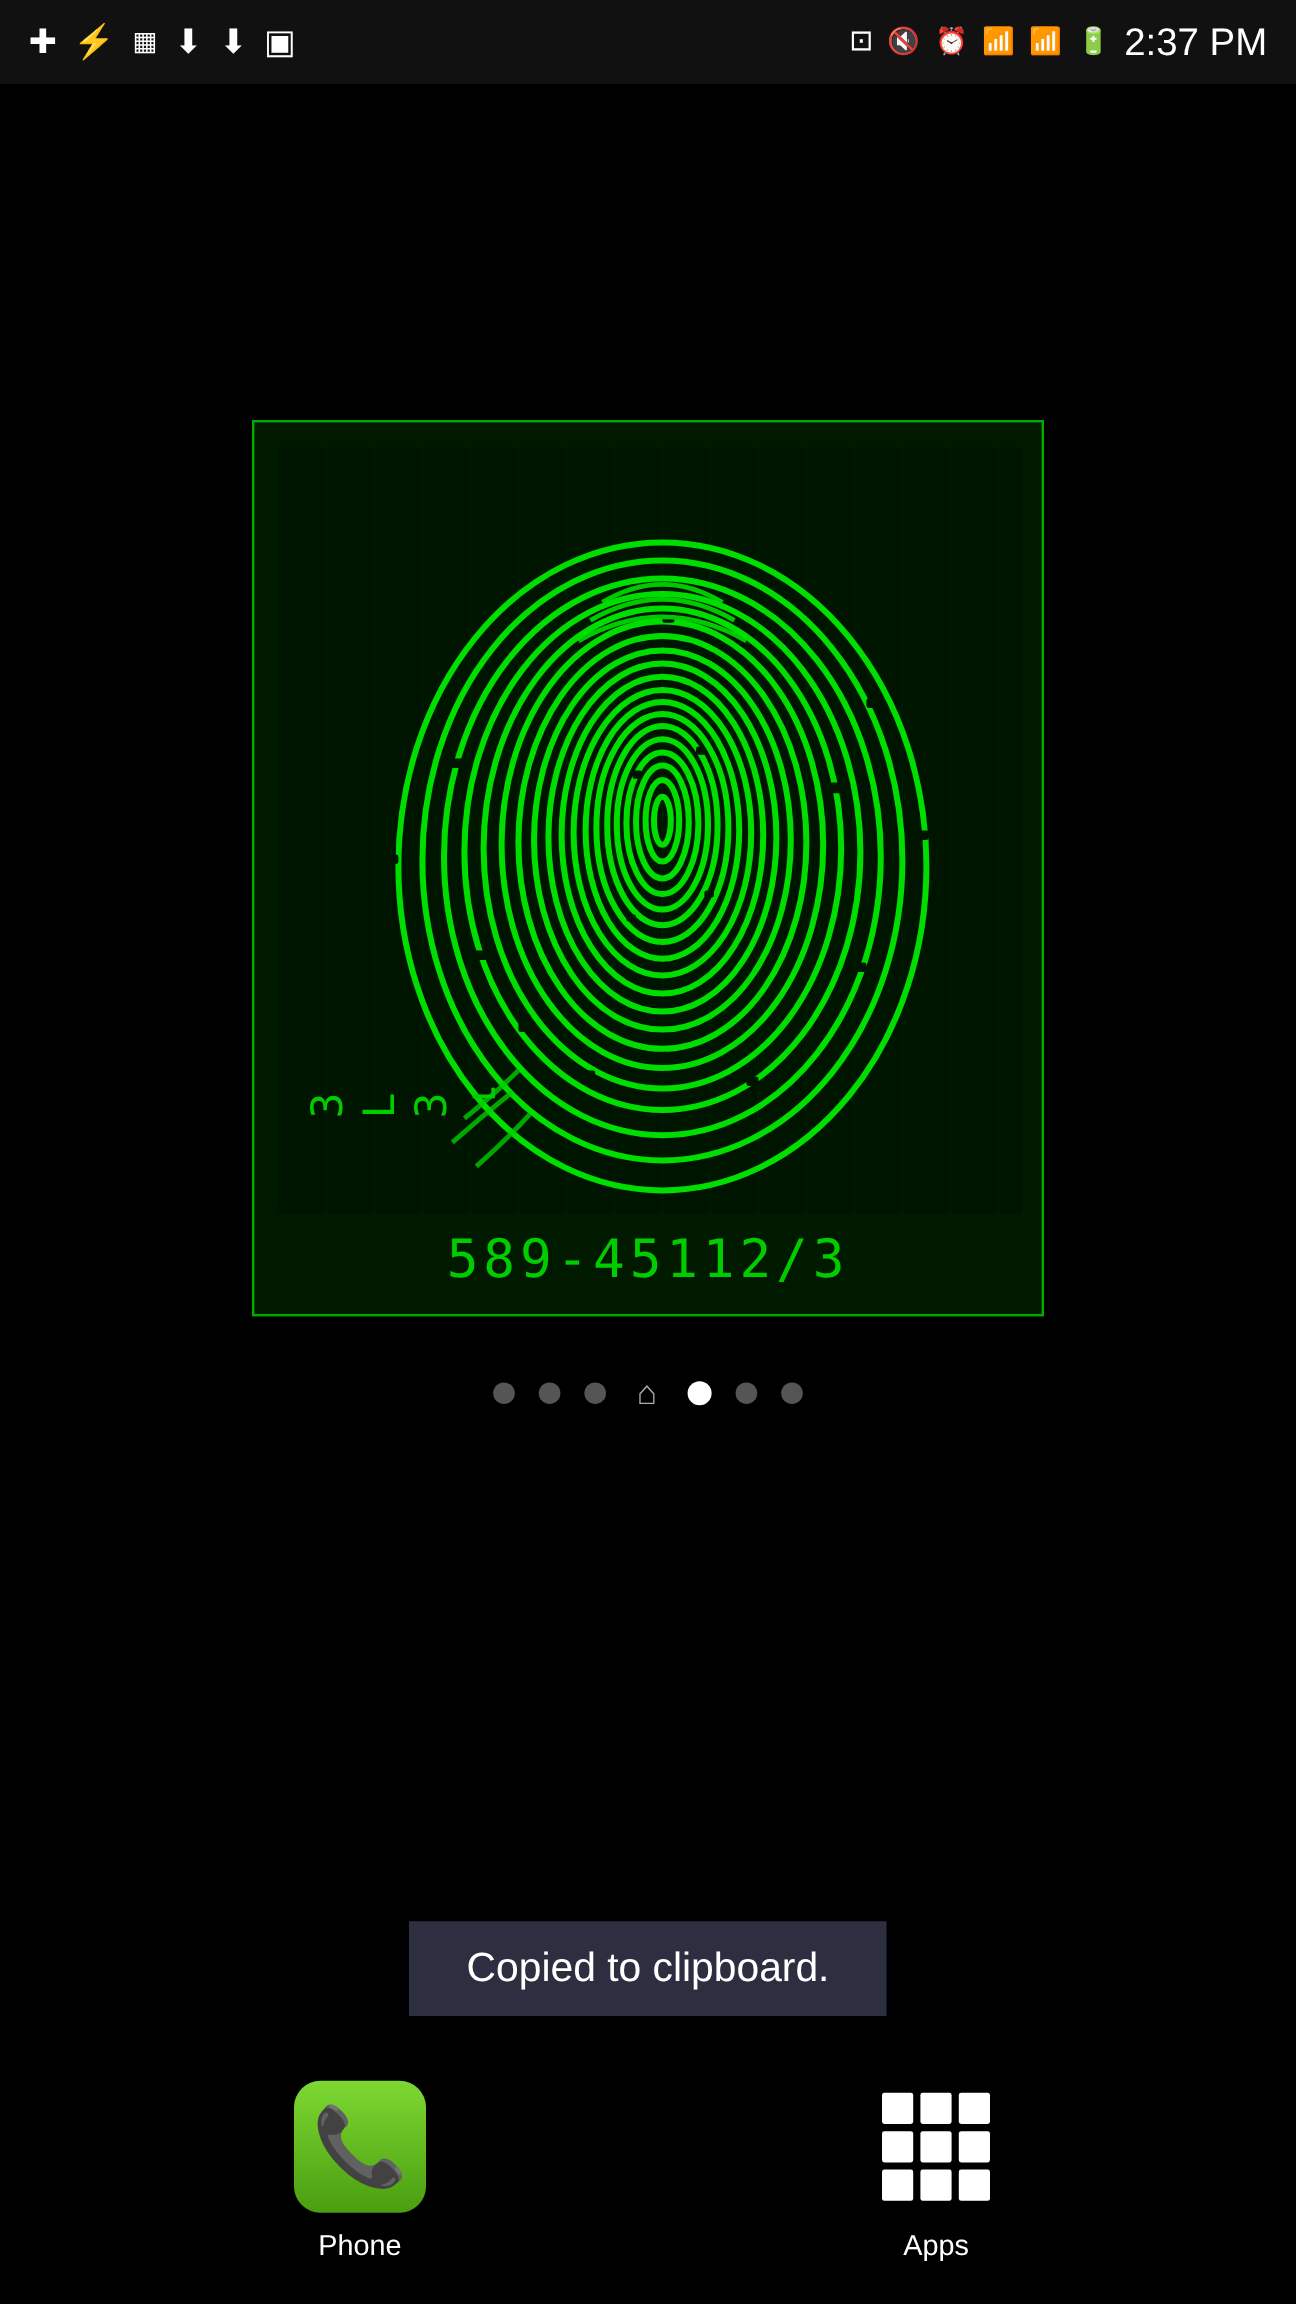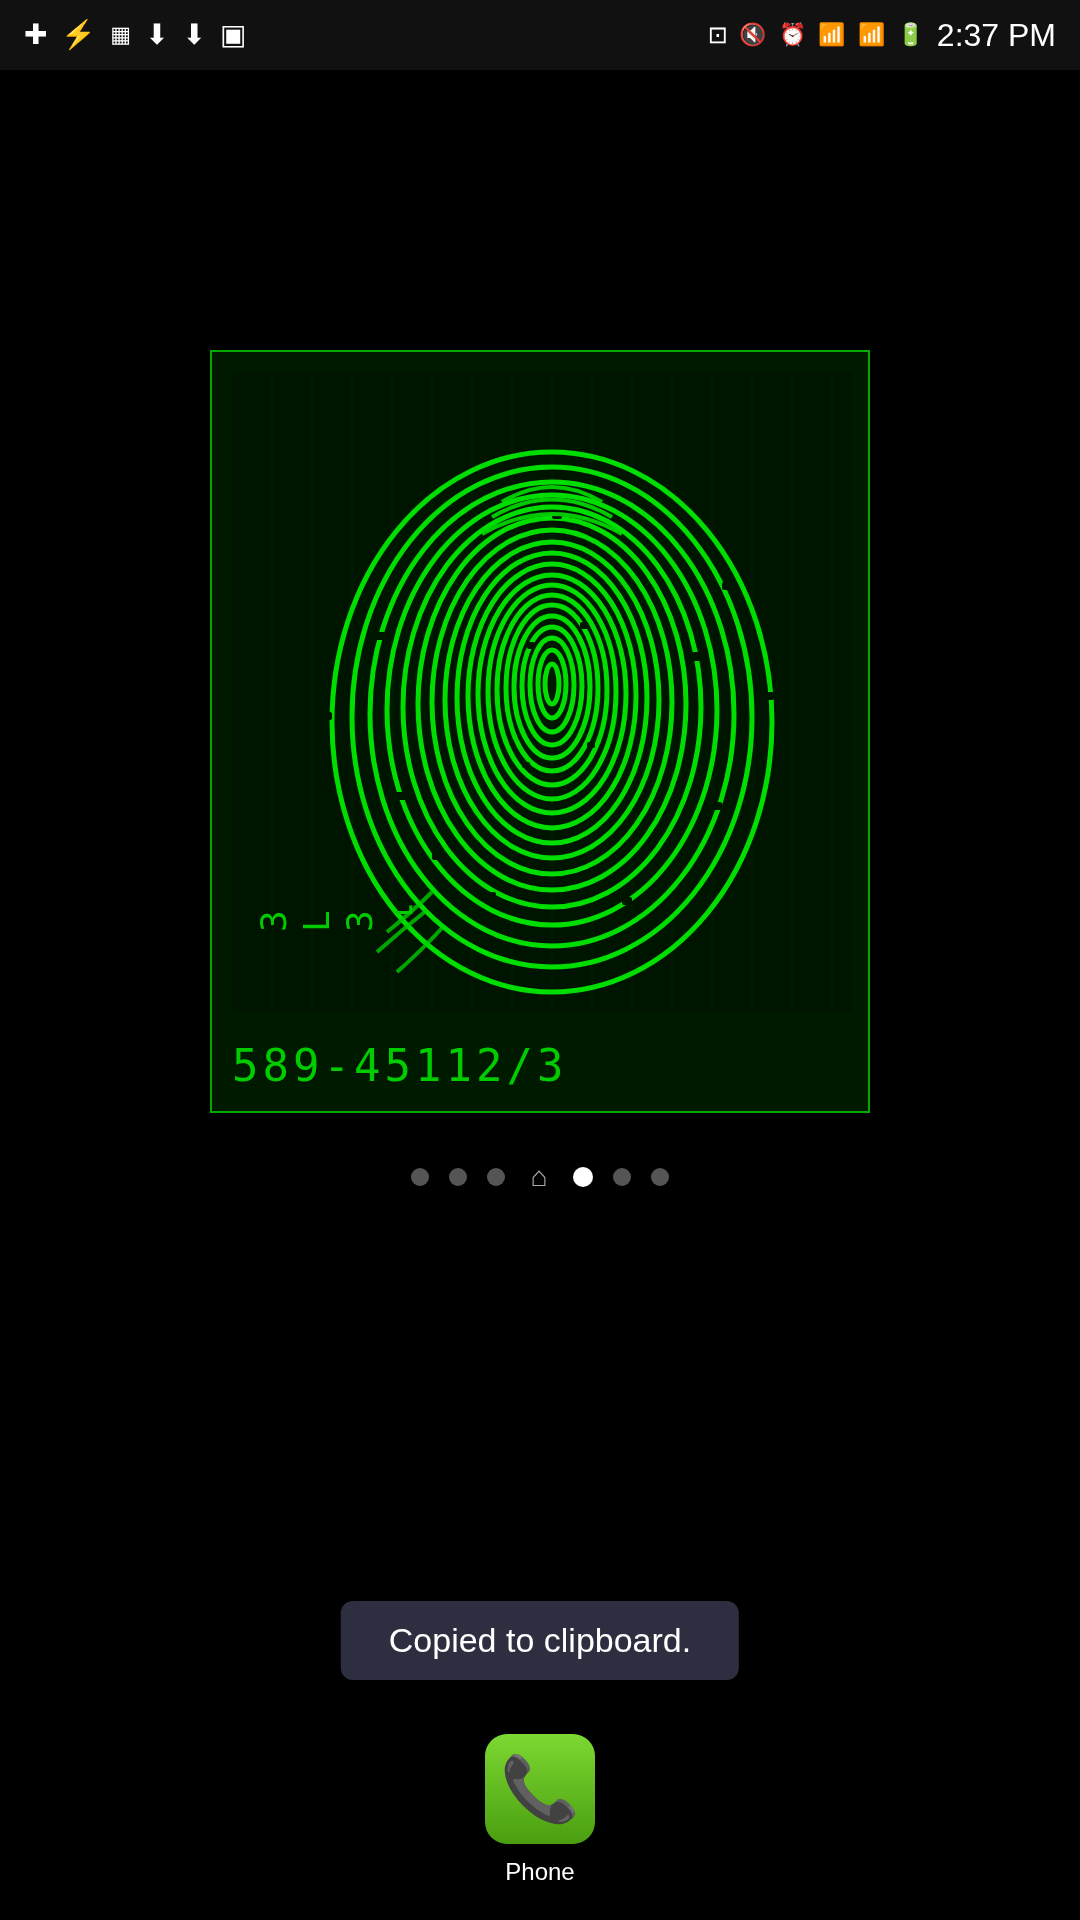--- a/index.html
+++ b/index.html
@@ -91,21 +91,22 @@
       line-height: 1.2;
       writing-mode: vertical-rl;
       transform: rotate(180deg);
     }
 
     
     #fp-code {
       color: #00cc00;
       font-family: monospace;
       font-size: 44px;
-      margin-top: 28px;
+      text-align: center;
+      margin-top: 12px;
       letter-spacing: 4px;
     }
 
     
     #page-indicators {
       display: flex;
       align-items: center;
       gap: 20px;
       margin-top: 50px;
     }
@@ -211,21 +212,21 @@
     
     #clipboard-toast {
       position: absolute;
       bottom: 240px;
       left: 50%;
       transform: translateX(-50%);
       background: rgba(50, 50, 70, 0.92);
       color: #fff;
       font-size: 34px;
       padding: 20px 48px;
-      border-radius: 12px;
+      border-radius: 0;
       white-space: nowrap;
       z-index: 100;
     }
   </style>
 </head>
 <body>
 
 <div id="status-bar">
   <div id="status-icons-left">
     <span class="status-icon">✚</span>
@@ -358,14 +359,28 @@
 <div id="bottom-dock">
 
   <div class="dock-item">
     <div class="phone-icon-wrapper">
       <span class="phone-glyph">📞</span>
     </div>
     <span class="dock-label">Phone</span>
   </div>
 
 
+  <div class="dock-item">
+    <div class="apps-icon-wrapper">
+      <div class="apps-dot"></div>
+      <div class="apps-dot"></div>
+      <div class="apps-dot"></div>
+      <div class="apps-dot"></div>
+      <div class="apps-dot"></div>
+      <div class="apps-dot"></div>
+      <div class="apps-dot"></div>
+      <div class="apps-dot"></div>
+      <div class="apps-dot"></div>
+    </div>
+    <span class="dock-label">Apps</span>
+  </div>
 
 </div>
 
 </body></html>

